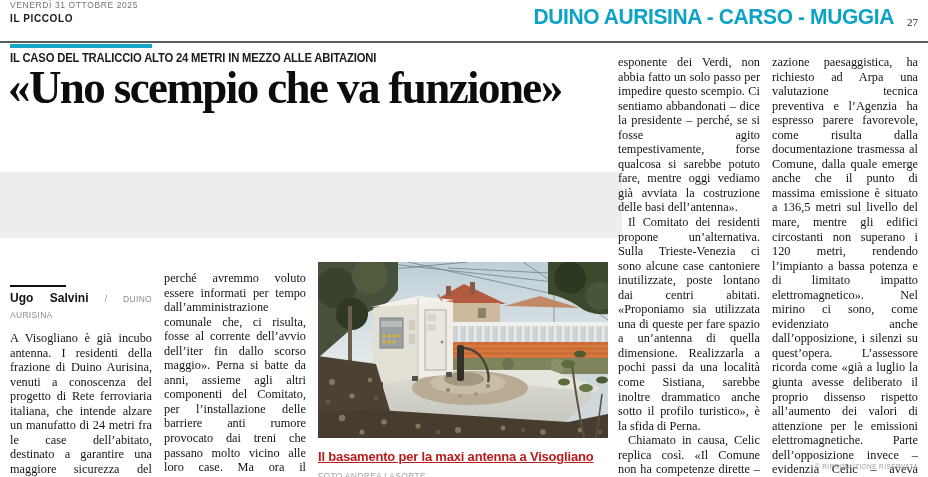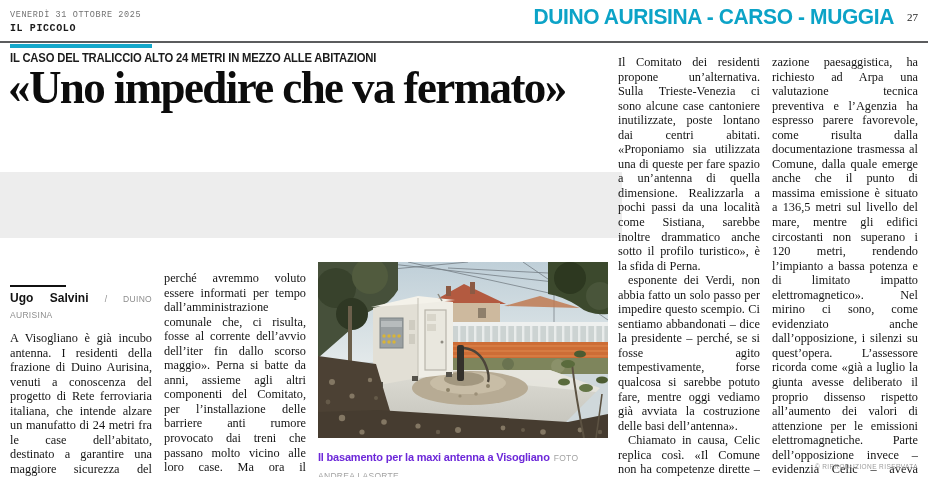--- a/index.html
+++ b/index.html
@@ -1,23 +1,23 @@
 <!DOCTYPE html>
 <html lang="it"><head>
 <meta charset="utf-8">
 <style>
   html,body{margin:0;padding:0;background:#fff;}
   .page{position:relative;width:928px;height:477px;background:#ffffff;overflow:hidden;
         font-family:"Liberation Serif",serif;color:#1a1a1a;}
 
   
-  .hdr-left{position:absolute;left:10px;top:10px;font-family:Liberation Mono, monospace;}
+  .hdr-left{position:absolute;left:10px;top:0;font-family:Liberation Sans, sans-serif;}
   .hdr-date{font-size:8.5px;color:#737373;letter-spacing:.6px;}
   .hdr-masthead{font-size:10px;font-weight:bold;color:#1b1b1b;letter-spacing:.6px;margin-top:3px;}
-  .hdr-right{position:absolute;right:10px;top:4px;display:flex;align-items:center;gap:13px;}
+  .hdr-right{position:absolute;right:10px;top:4px;display:flex;align-items:flex-end;gap:13px;}
   .hdr-section{font-family:"Liberation Sans",sans-serif;font-weight:bold;font-size:21px;
                letter-spacing:-0.4px;color:#0ca3c7;transform:scaleY(1.04);transform-origin:top;}
   .hdr-pagenum{font-family:"Liberation Serif",serif;font-size:11px;color:#222;padding-top:1px;}
   .hdr-rule{position:absolute;left:0;right:0;top:41px;height:2px;background:#5b5c5e;}
   .hdr-accent{position:absolute;left:10px;top:44px;width:142px;height:4px;background:#14a7ca;}
 
   
   .kicker{position:absolute;left:10px;top:51px;font-family:"Liberation Sans",sans-serif;
           font-weight:bold;font-size:12px;color:#1c1c1c;letter-spacing:-0.2px;
           transform:scaleX(.94);transform-origin:left;}
@@ -42,43 +42,43 @@
   .col1{left:10px;top:268px;width:142px;}
   .col2{left:164px;top:271px;width:142px;}
   .col3{left:618px;top:55px;width:142px;}
   .col4{left:772px;top:55px;width:146px;}
   .copyright{position:absolute;right:10px;top:463px;font-family:"Liberation Sans",sans-serif;
              font-size:6.5px;color:#9b9b9b;letter-spacing:.4px;}
 
   
   .photo{position:absolute;left:318px;top:262px;width:290px;height:176px;overflow:hidden;background:#cfd8db;}
   .caption-row{position:absolute;left:318px;top:447px;width:292px;}
-  .caption{font-family:"Liberation Sans",sans-serif;font-weight:bold;font-size:11px;color:#6d28d9;
-           letter-spacing:-0.2px;display:inline;}
+  .caption{font-family:"Liberation Sans",sans-serif;font-weight:bold;font-size:13px;color:#b91c1c;
+           letter-spacing:-0.2px;display:inline;text-decoration:underline;}
   .credit{font-family:"Liberation Sans",sans-serif;font-size:8.5px;color:#a3a3a3;letter-spacing:.3px;display:inline;}
 </style>
 </head>
 <body>
 
 <div class="page">
 
   <div class="hdr-left">
     <div class="hdr-date">VENERDÌ 31 OTTOBRE 2025</div>
     <div class="hdr-masthead">IL PICCOLO</div>
   </div>
   <div class="hdr-right">
     <div class="hdr-section">DUINO AURISINA - CARSO - MUGGIA</div>
     <div class="hdr-pagenum">27</div>
   </div>
   <div class="hdr-rule"></div>
   <div class="hdr-accent"></div>
 
   <div class="kicker">IL CASO DEL TRALICCIO ALTO 24 METRI IN MEZZO ALLE ABITAZIONI</div>
   <div class="headline">
-    <div>«Uno impedire che va fermato»</div>
+    <div>«Uno scempio che va funzione»</div>
   </div>
   <div class="subhead-panel"></div>
 
   <div class="col col1">
     <div class="byline">
       <div class="byline-rule"></div>
       <span class="byline-author">Ugo Salvini</span>
       <span class="byline-loc">/ DUINO AURISINA</span>
     </div>
     <div>
@@ -259,22 +259,22 @@
         <ellipse cx="284" cy="118" rx="6" ry="3.4" fill="#4c5c32"></ellipse>
       </g>
     </svg>
   </div>
   <div class="caption-row">
     <span class="caption">Il basamento per la maxi antenna a Visogliano</span>
     <span class="credit">FOTO ANDREA LASORTE</span>
   </div>
 
   <div class="col col3">
+      <p>esponente dei Verdi, non abbia fatto un solo passo per impedire questo scempio. Ci sentiamo abbandonati – dice la presidente – perché, se si fosse agito tempestivamente, forse qualcosa si sarebbe potuto fare, mentre oggi vediamo già avviata la costruzione delle basi dell’antenna».</p>
       <p>Il Comitato dei residenti propone un’alternativa. Sulla Trieste-Venezia ci sono alcune case cantoniere inutilizzate, poste lontano dai centri abitati. «Proponiamo sia utilizzata una di queste per fare spazio a un’antenna di quella dimensione. Realizzarla a pochi passi da una località come Sistiana, sarebbe inoltre drammatico anche sotto il profilo turistico», è la sfida di Perna.</p>
-      <p>esponente dei Verdi, non abbia fatto un solo passo per impedire questo scempio. Ci sentiamo abbandonati – dice la presidente – perché, se si fosse agito tempestivamente, forse qualcosa si sarebbe potuto fare, mentre oggi vediamo già avviata la costruzione delle basi dell’antenna».</p>
       <p>Chiamato in causa, Celic replica così. «Il Comune non ha competenze dirette – premette l’assessore della giunta Gabrovec – in materia autorizzativa. Ma ha deciso di seguire con la massima attenzione ogni passaggio, a tutela della salute dei cittadini e della trasparenza amministrativa. Rfi pur esonerata dalle procedure di autoriz-</p>
     </div>
   <div class="col col4">
       <p>zazione paesaggistica, ha richiesto ad Arpa una valutazione tecnica preventiva e l’Agenzia ha espresso parere favorevole, come risulta dalla documentazione trasmessa al Comune, dalla quale emerge anche che il punto di massima emissione è situato a 136,5 metri sul livello del mare, mentre gli edifici circostanti non superano i 120 metri, rendendo l’impianto a bassa potenza e di limitato impatto elettromagnetico». Nel mirino ci sono, come evidenziato anche dall’opposizione, i silenzi su quest’opera. L’assessore ricorda come «già a luglio la giunta avesse deliberato il proprio dissenso rispetto all’aumento dei valori di attenzione per le emissioni elettromagnetiche. Parte dell’opposizione invece – evidenzia Celic – aveva presentato una mozione volta ad annullare questa misura preventiva. Insieme al sindaco abbiamo poi chiesto modifiche all’impianto e contattato l’Arpa affinché predisponga verifiche cautelative una volta che l’antenna entrerà in funzione». —</p>
     </div>
 
   <div class="copyright">© RIPRODUZIONE RISERVATA</div>
 
 </div>
 

